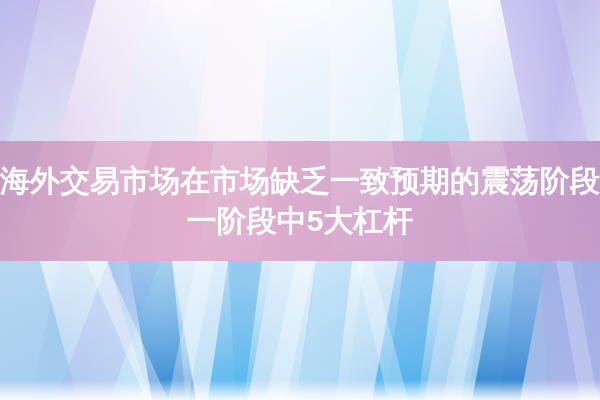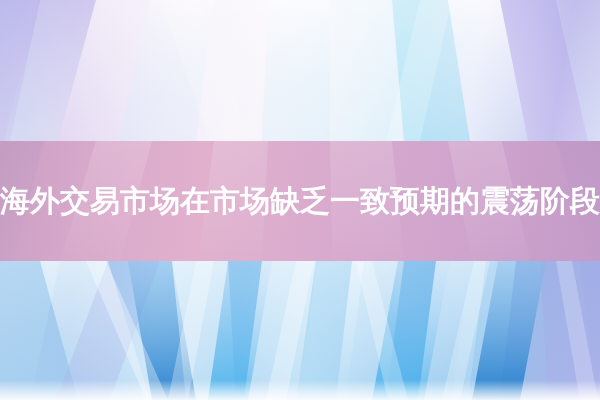--- a/index.html
+++ b/index.html
@@ -242,15 +242,16 @@
       <polygon points="356,0 372,0 408,139 388,139" fill="#ffffff" opacity="0.28"></polygon>
       <polygon points="474,0 490,0 460,139 442,139" fill="#ffffff" opacity="0.26"></polygon>
       <polygon points="556,0 572,0 598,139 580,139" fill="#ffffff" opacity="0.22"></polygon>
     </svg>
     <div class="bot-fade"></div>
     <div class="watermark"></div>
   </div>
 
   <div class="headline">
     <div class="line line-1">在海外交易市场在市场缺乏一致预期的震荡阶段这</div>
+    <div class="line line-2">一阶段中5大杠杆</div>
   </div>
 
 </div>
 
 </body></html>

